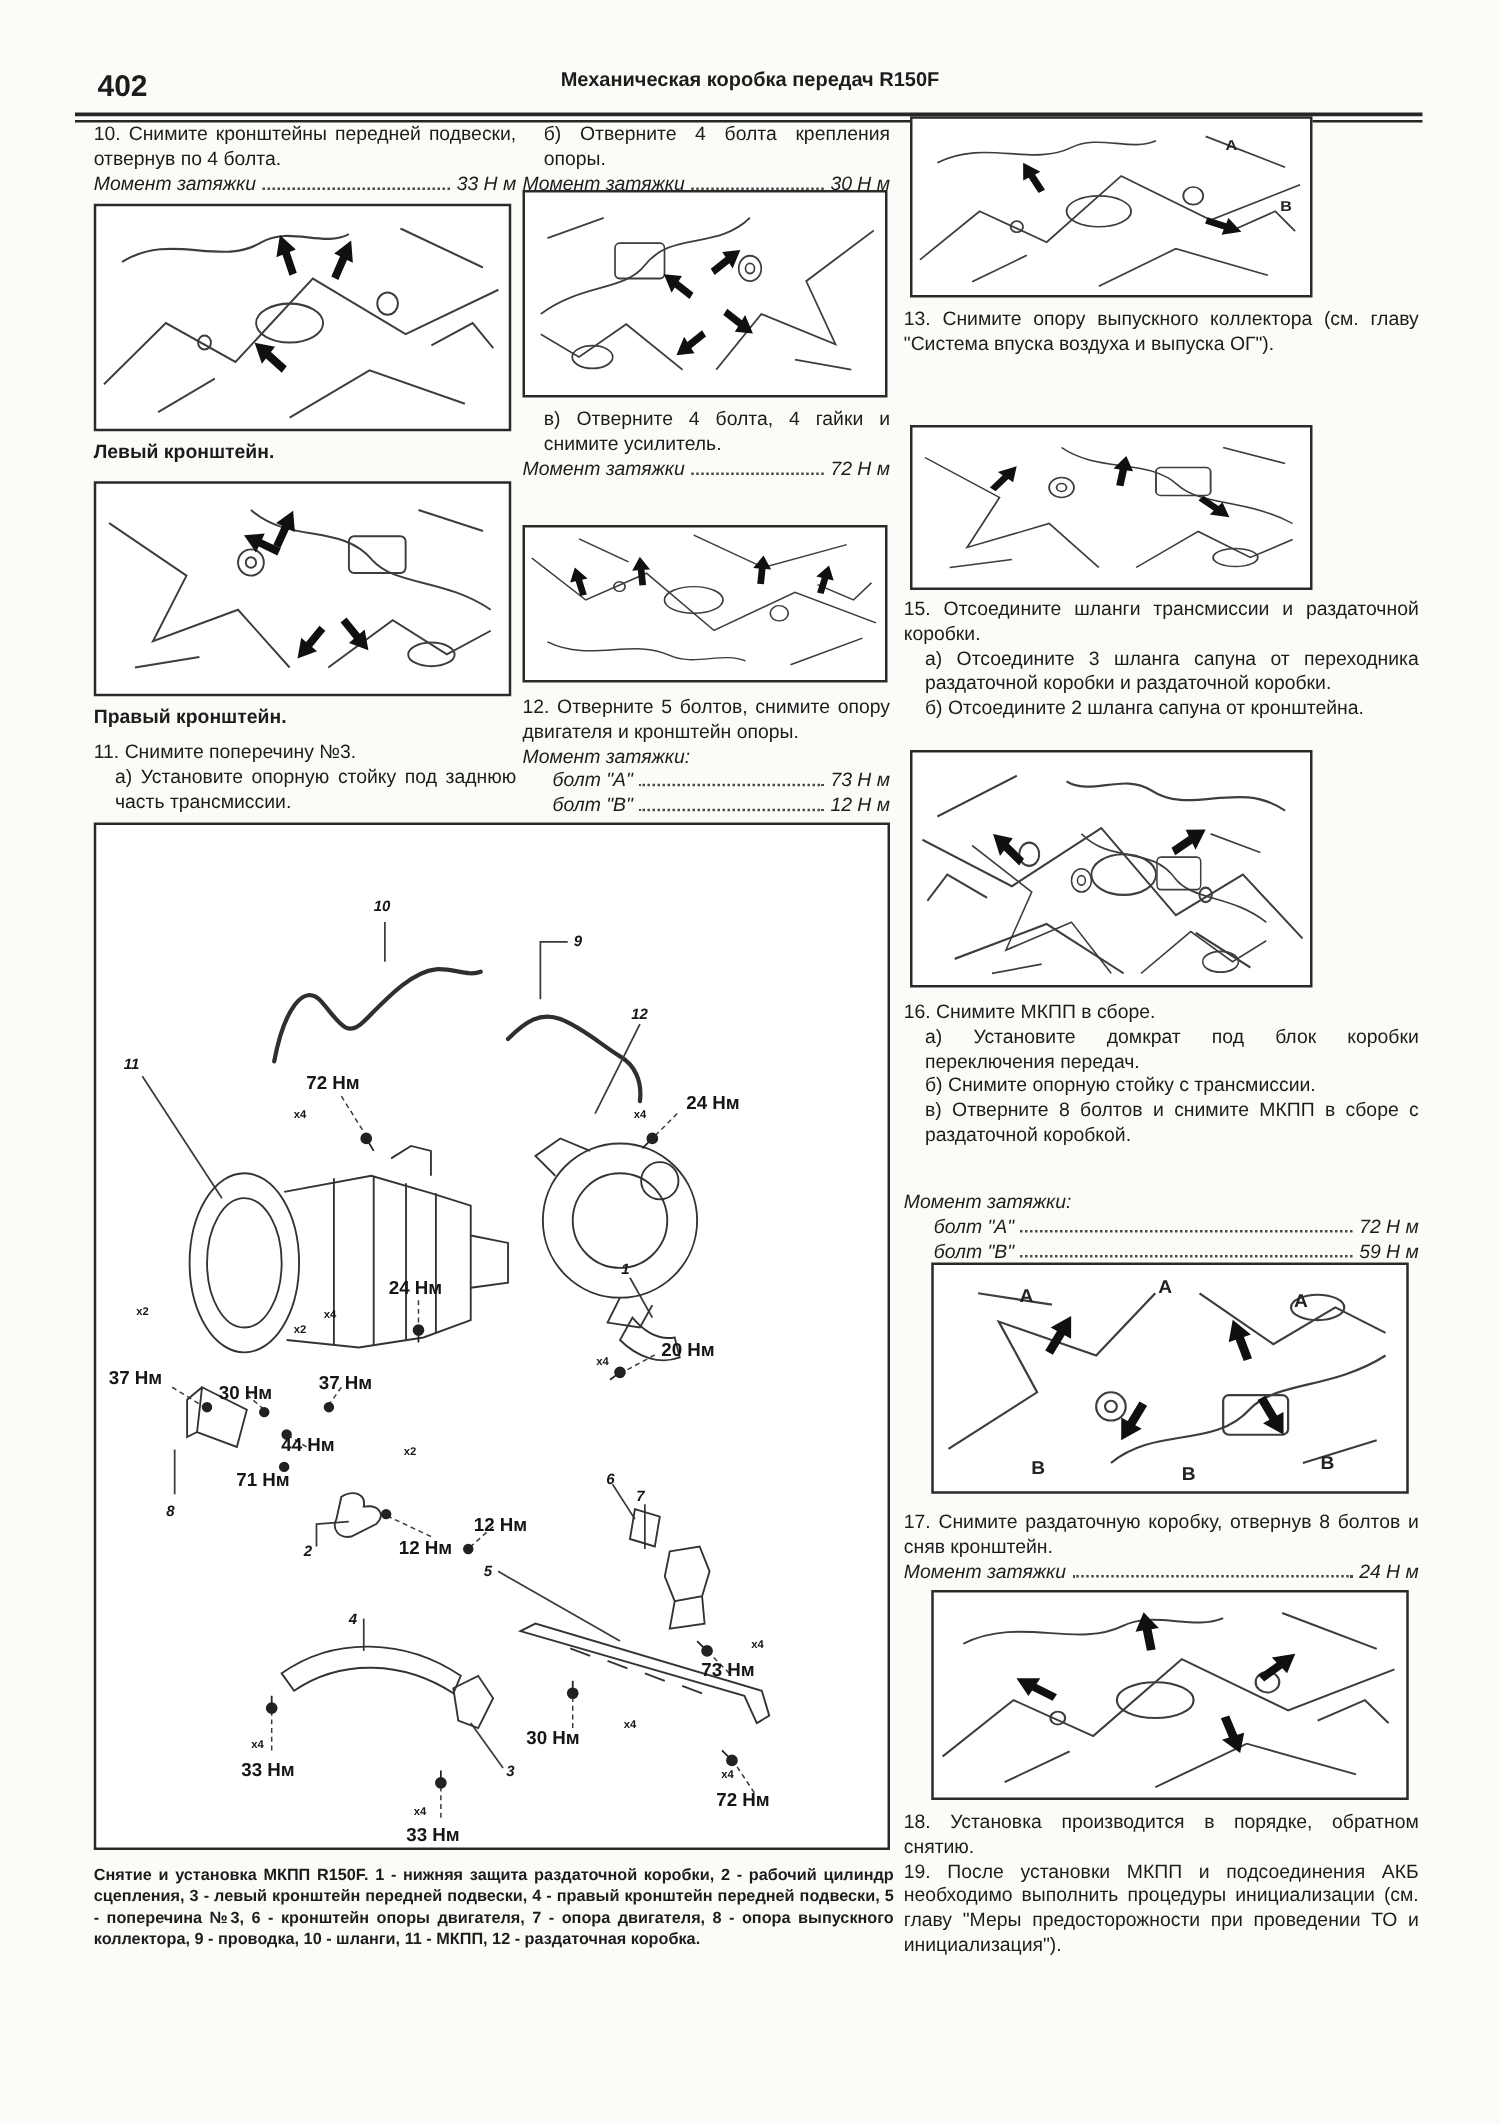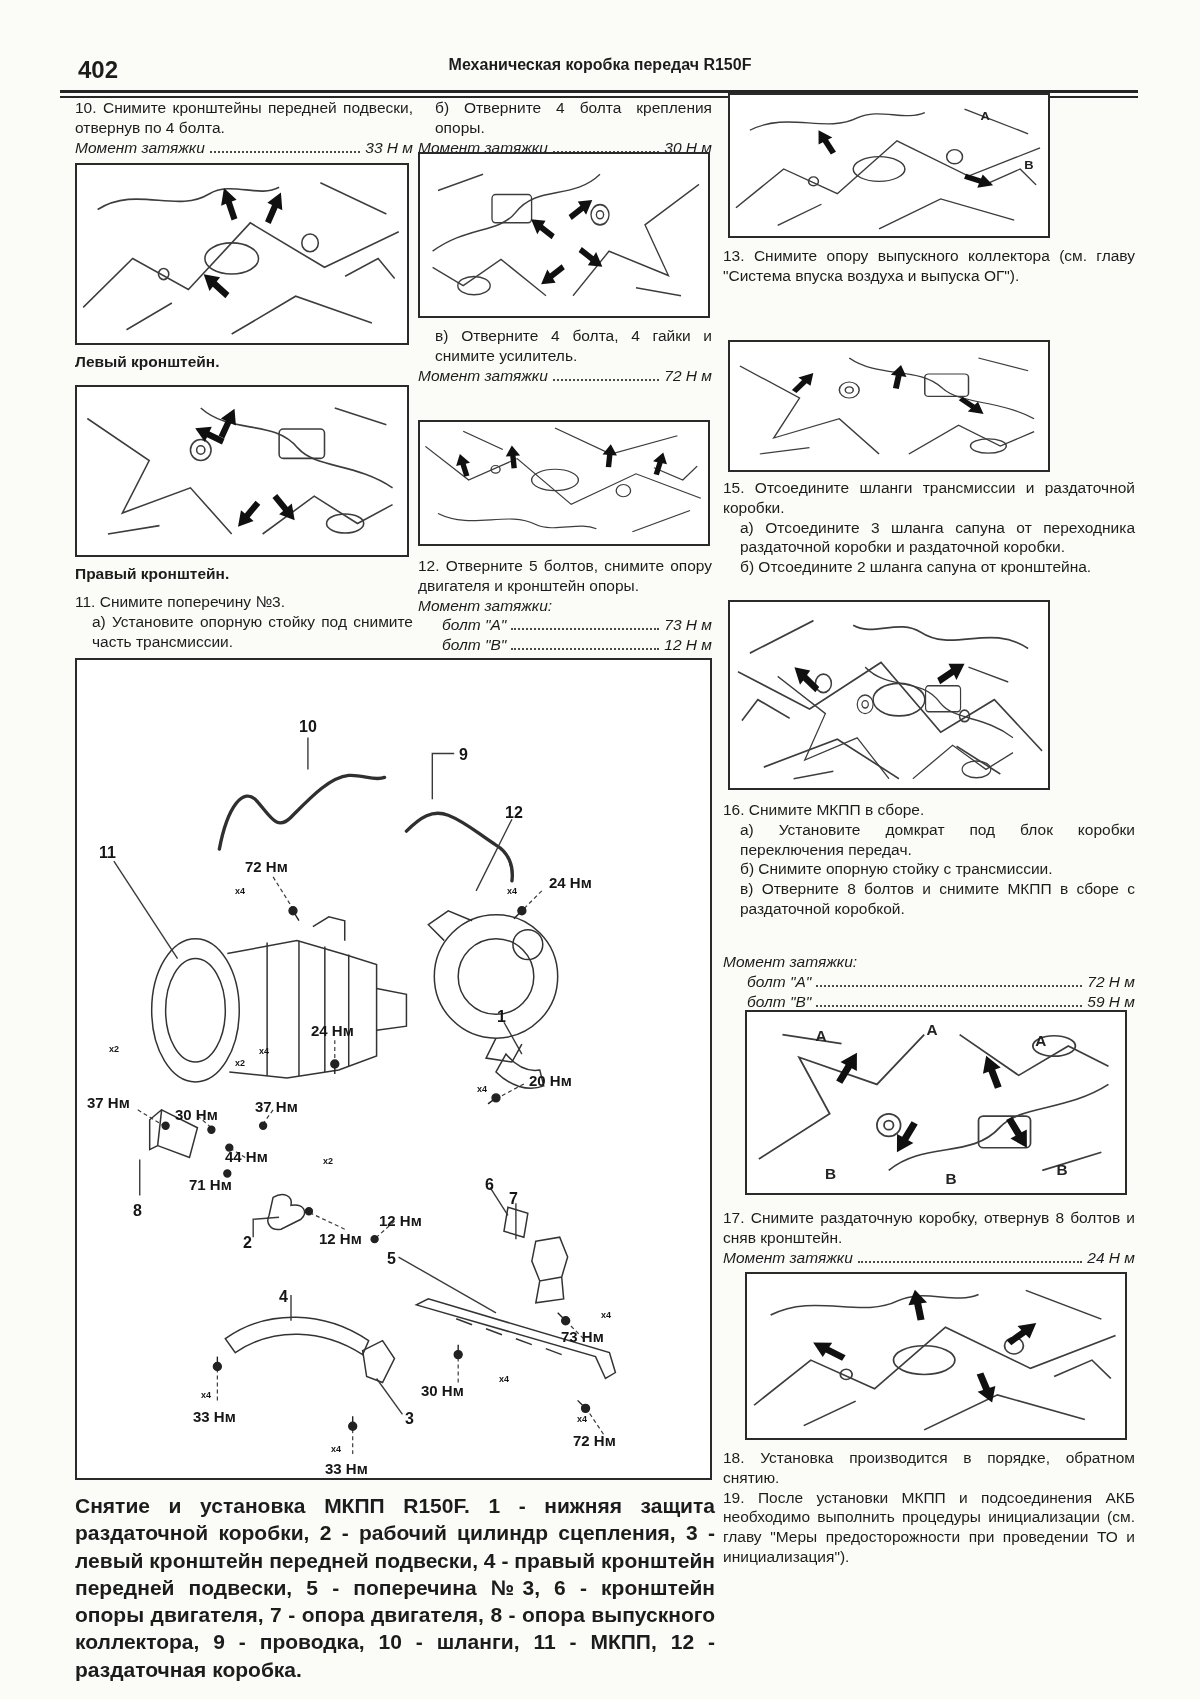--- a/index.html
+++ b/index.html
@@ -18,25 +18,25 @@
   .torq.bolt{padding-left:24px;}
   .torq .lbl{white-space:nowrap;}
   .torq .dots{flex:1;border-bottom:2px dotted #4a4a4a;margin:0 5px 3px 5px;min-width:20px;}
   .torq .val{white-space:nowrap;}
   .imgbox{position:absolute;border:2px solid #2a2a2a;background:#fff;box-sizing:border-box;}
   .imgbox svg{display:block;width:100%;height:100%;}
   .diagram{position:absolute;left:75px;top:658px;width:637px;height:822px;
            border:2px solid #2a2a2a;background:#fff;box-sizing:border-box;}
   .diagram .dsvg{position:absolute;left:0;top:0;width:100%;height:100%;}
   .co{position:absolute;font-weight:bold;white-space:nowrap;color:#161616;}
-  .co-num{font-size:16px;}
+  .co-num{font-size:12px;font-style:italic;}
   .co-torque{font-size:15px;}
   .co-mult{font-size:9px;}
   .caption{position:absolute;left:75px;top:1492px;width:640px;font-weight:bold;
-           font-size:21px;line-height:1.3;text-align:justify;}
+           font-size:13px;line-height:1.3;text-align:justify;}
   .slet{font:bold 13px "Liberation Sans",sans-serif;fill:#222;}
 </style>
 </head>
 <body>
 
 <svg width="0" height="0" style="position:absolute" aria-hidden="true">
   <defs>
     <polygon id="arw" points="0,8 14,0 14,5 30,5 30,11 14,11 14,16"></polygon>
     <symbol id="sk1" viewBox="0 0 320 160">
       <g stroke="#3d3d3d" stroke-width="1.5" fill="none">
@@ -94,21 +94,21 @@
         <use href="#sk2"></use>
         <use href="#arw" fill="#101010" transform="translate(118,32) rotate(25)"></use>
         <use href="#arw" fill="#101010" transform="translate(160,24) rotate(115)"></use>
         <use href="#arw" fill="#101010" transform="translate(150,128) rotate(-50)"></use>
         <use href="#arw" fill="#101010" transform="translate(205,132) rotate(230)"></use>
       </svg>
     </div>
     <div class="abs cap" style="top:564px;">Правый кронштейн.</div>
     <div class="abs step" style="top:592px;">
       <div>11. Снимите поперечину №3.</div>
-      <div class="sub">а) Установите опорную стойку под снимите часть трансмиссии.</div>
+      <div class="sub">а) Установите опорную стойку под заднюю часть трансмиссии.</div>
     </div>
   </div>
 
   <div class="col" style="left:418px;top:0;width:294px;height:604px;">
     <div class="abs step" style="top:98px;">
       <div class="sub">б) Отверните 4 болта крепления опоры.</div>
       <div class="torq">
         <span class="lbl">Момент затяжки</span>
         <span class="dots"></span>
         <span class="val">30 Н м</span>

